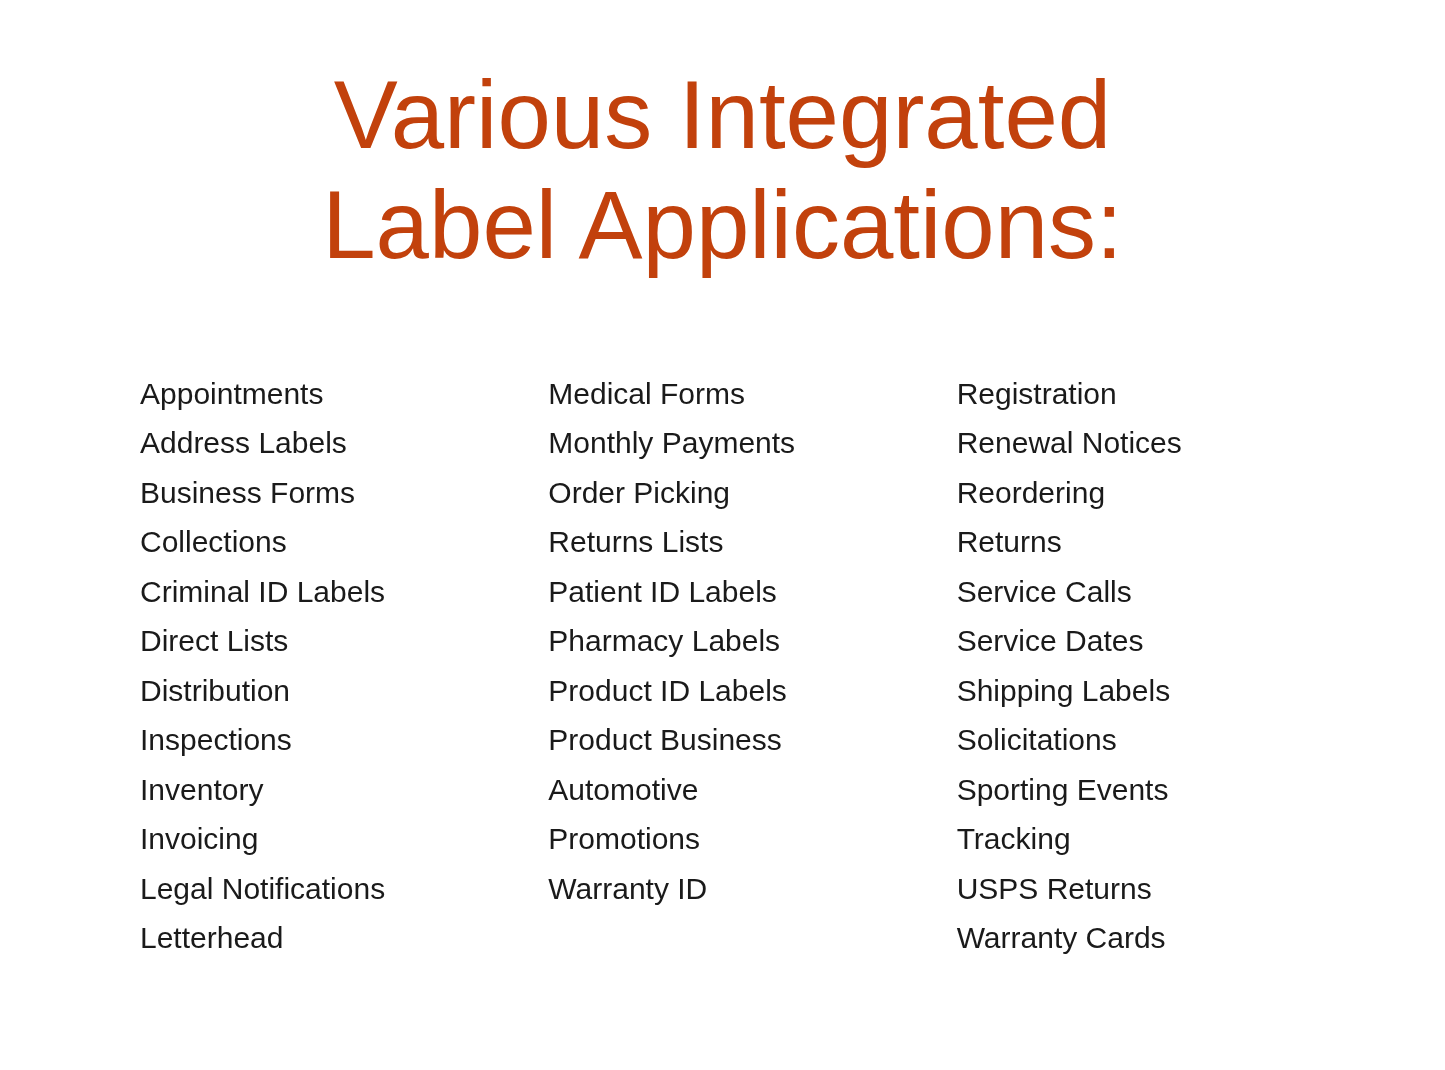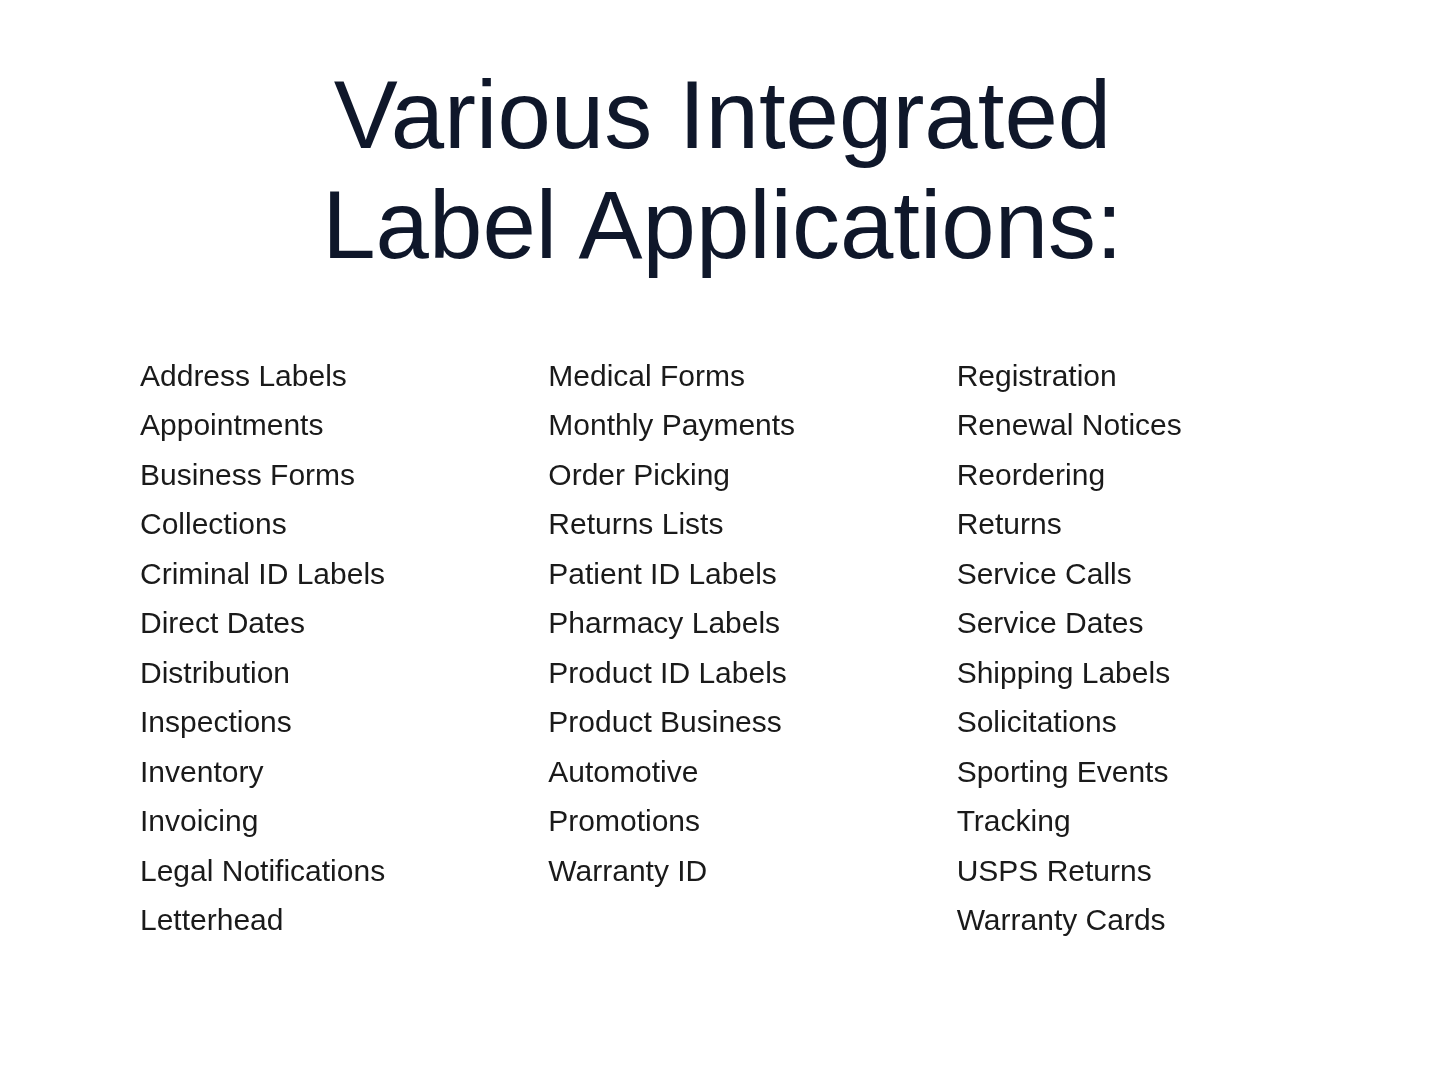--- a/index.html
+++ b/index.html
@@ -18,22 +18,22 @@
       align-items: center;
       padding: 60px 80px 80px 80px;
     }
 
     .page-title {
       text-align: center;
       font-family: 'Arial', 'Helvetica Neue', sans-serif;
       font-size: 96px;
       font-weight: 400;
       line-height: 1.15;
-      color: #0f172a;
-      margin-bottom: 70px;
+      color: #c2410c;
+      margin-bottom: 88px;
       width: 100%;
     }
 
     .columns-container {
       display: flex;
       flex-direction: row;
       justify-content: flex-start;
       align-items: flex-start;
       width: 100%;
       padding-left: 60px;
@@ -60,26 +60,26 @@
 <body>
 
 <h1 class="page-title">
   <span>Various Integrated</span><br>
   <span>Label Applications:</span>
 </h1>
 
 <div class="columns-container">
 
   <div class="column" id="col1-container">
-  <div class="list-item">Address Labels</div>
-      <div class="list-item">Appointments</div>
+  <div class="list-item">Appointments</div>
+      <div class="list-item">Address Labels</div>
       <div class="list-item">Business Forms</div>
       <div class="list-item">Collections</div>
       <div class="list-item">Criminal ID Labels</div>
-      <div class="list-item">Direct Dates</div>
+      <div class="list-item">Direct Lists</div>
       <div class="list-item">Distribution</div>
       <div class="list-item">Inspections</div>
       <div class="list-item">Inventory</div>
       <div class="list-item">Invoicing</div>
       <div class="list-item">Legal Notifications</div>
       <div class="list-item">Letterhead</div>
     </div>
 
   <div class="column" id="col2-container">
   <div class="list-item">Medical Forms</div>

